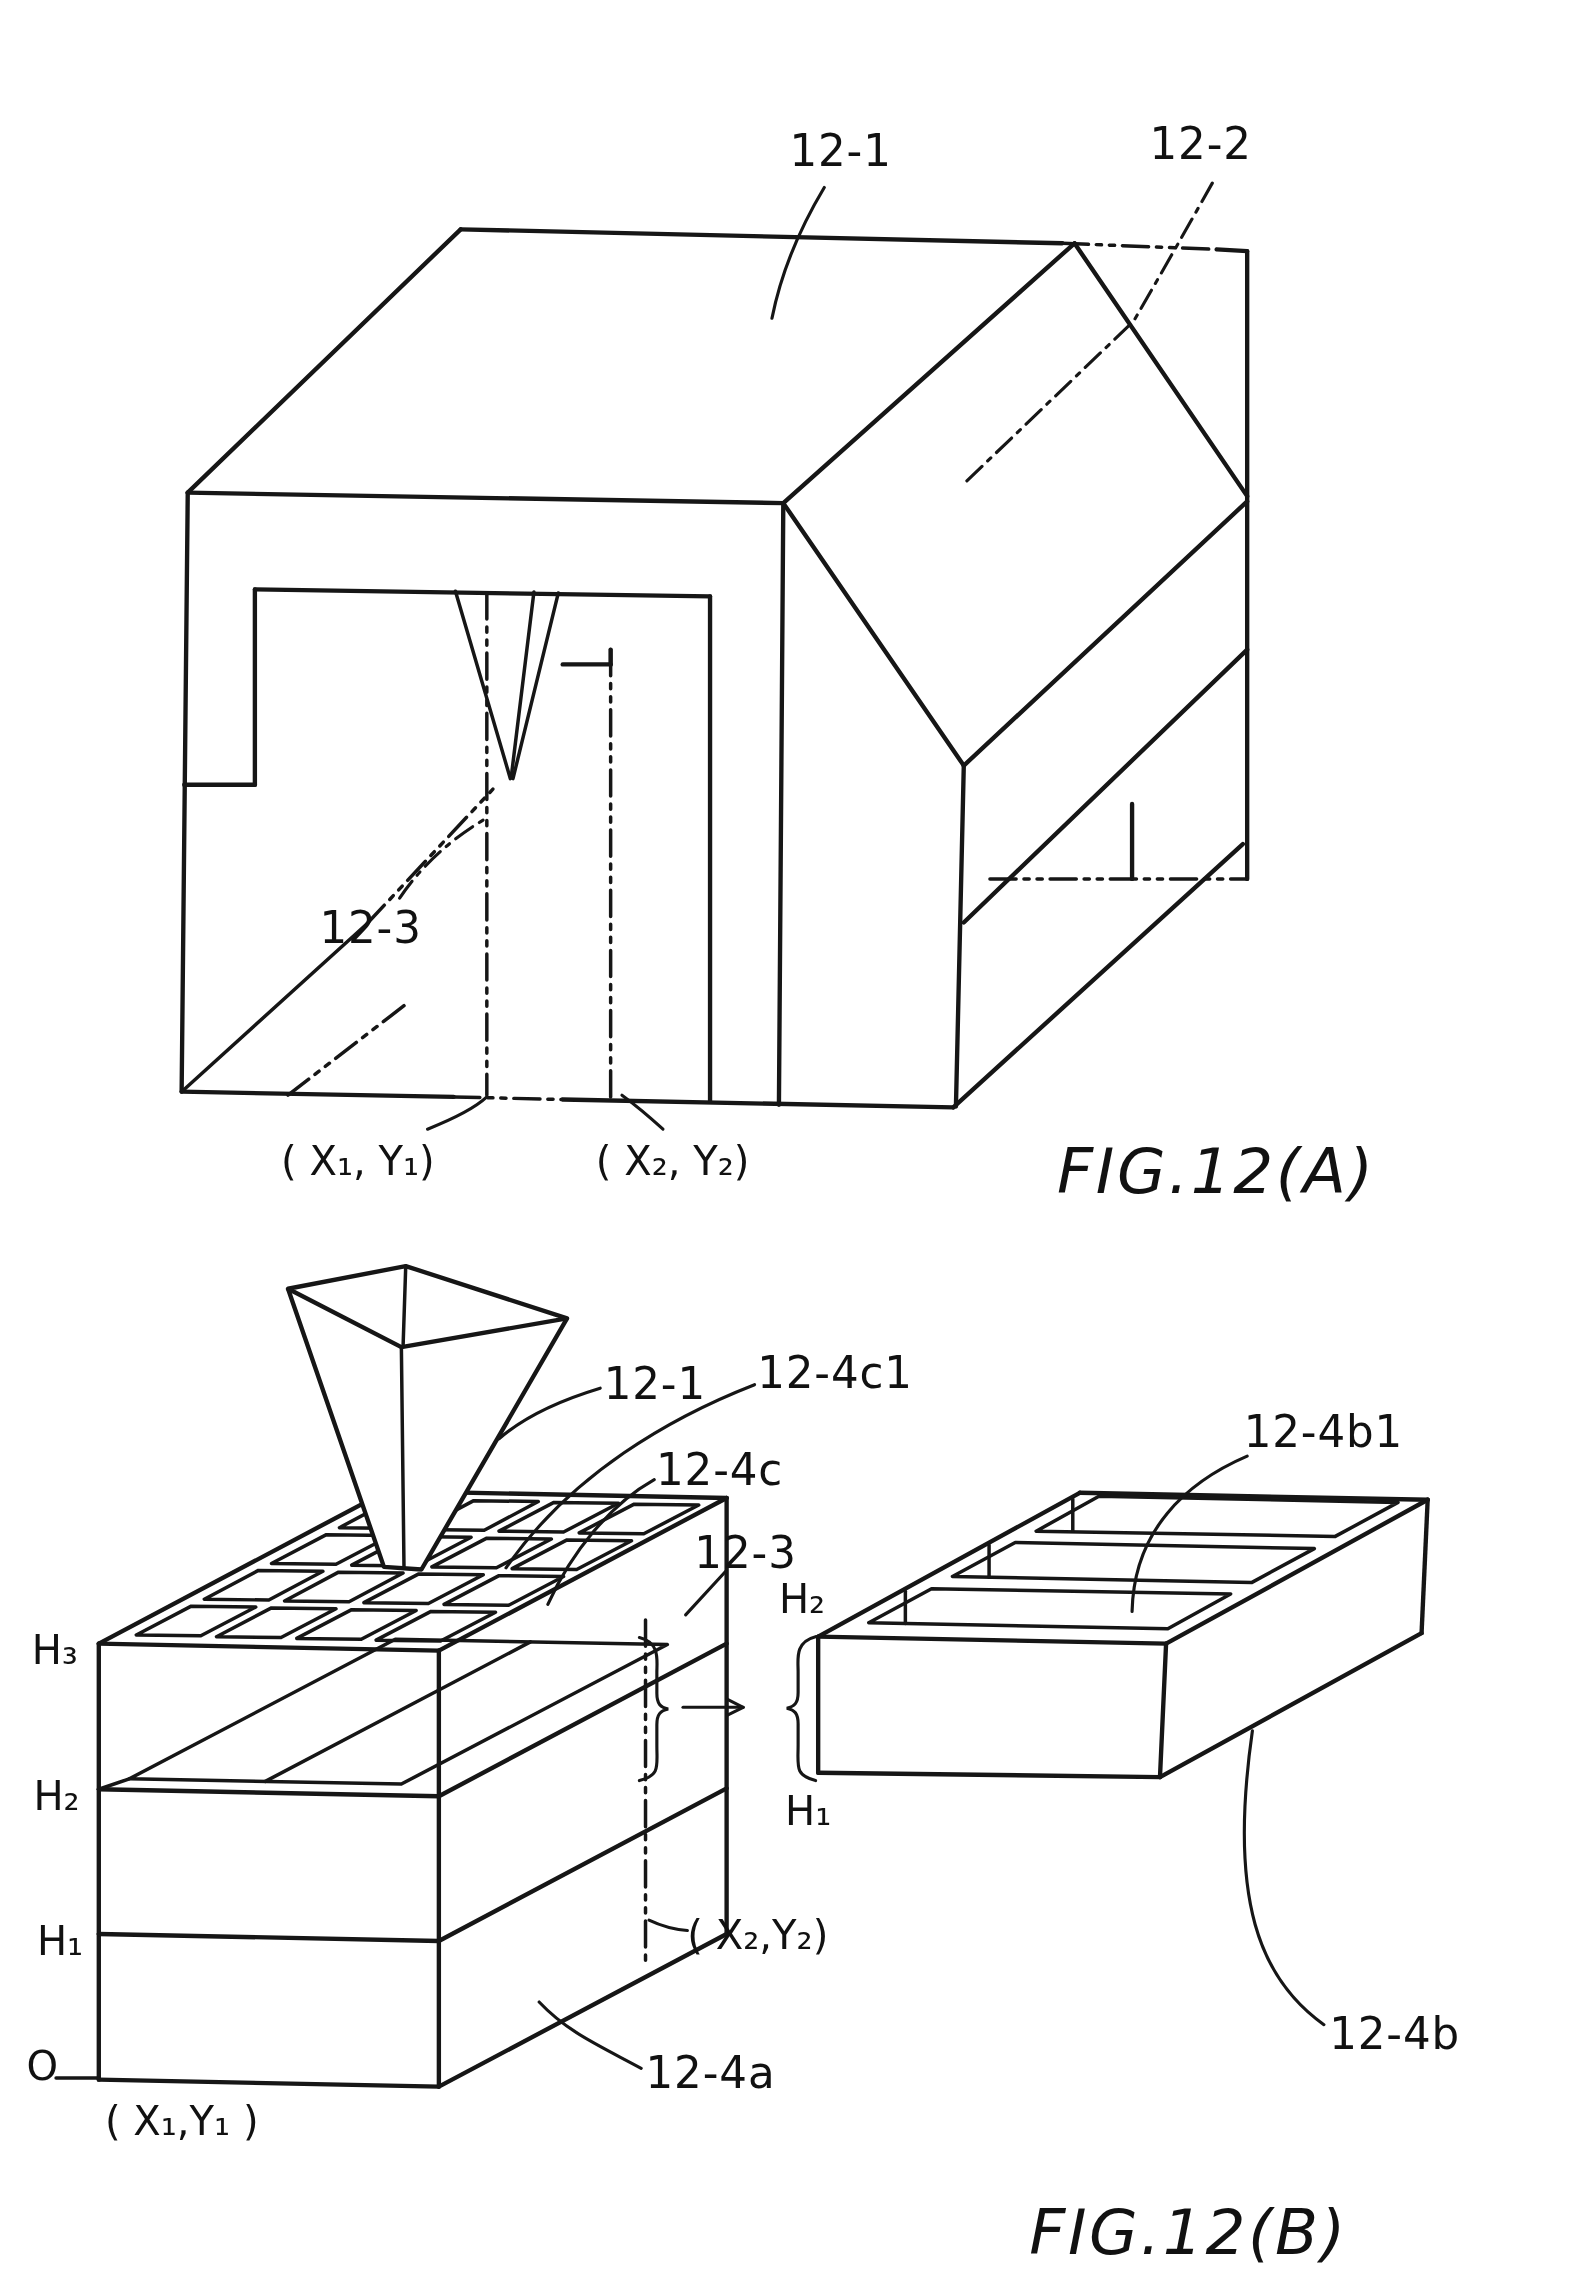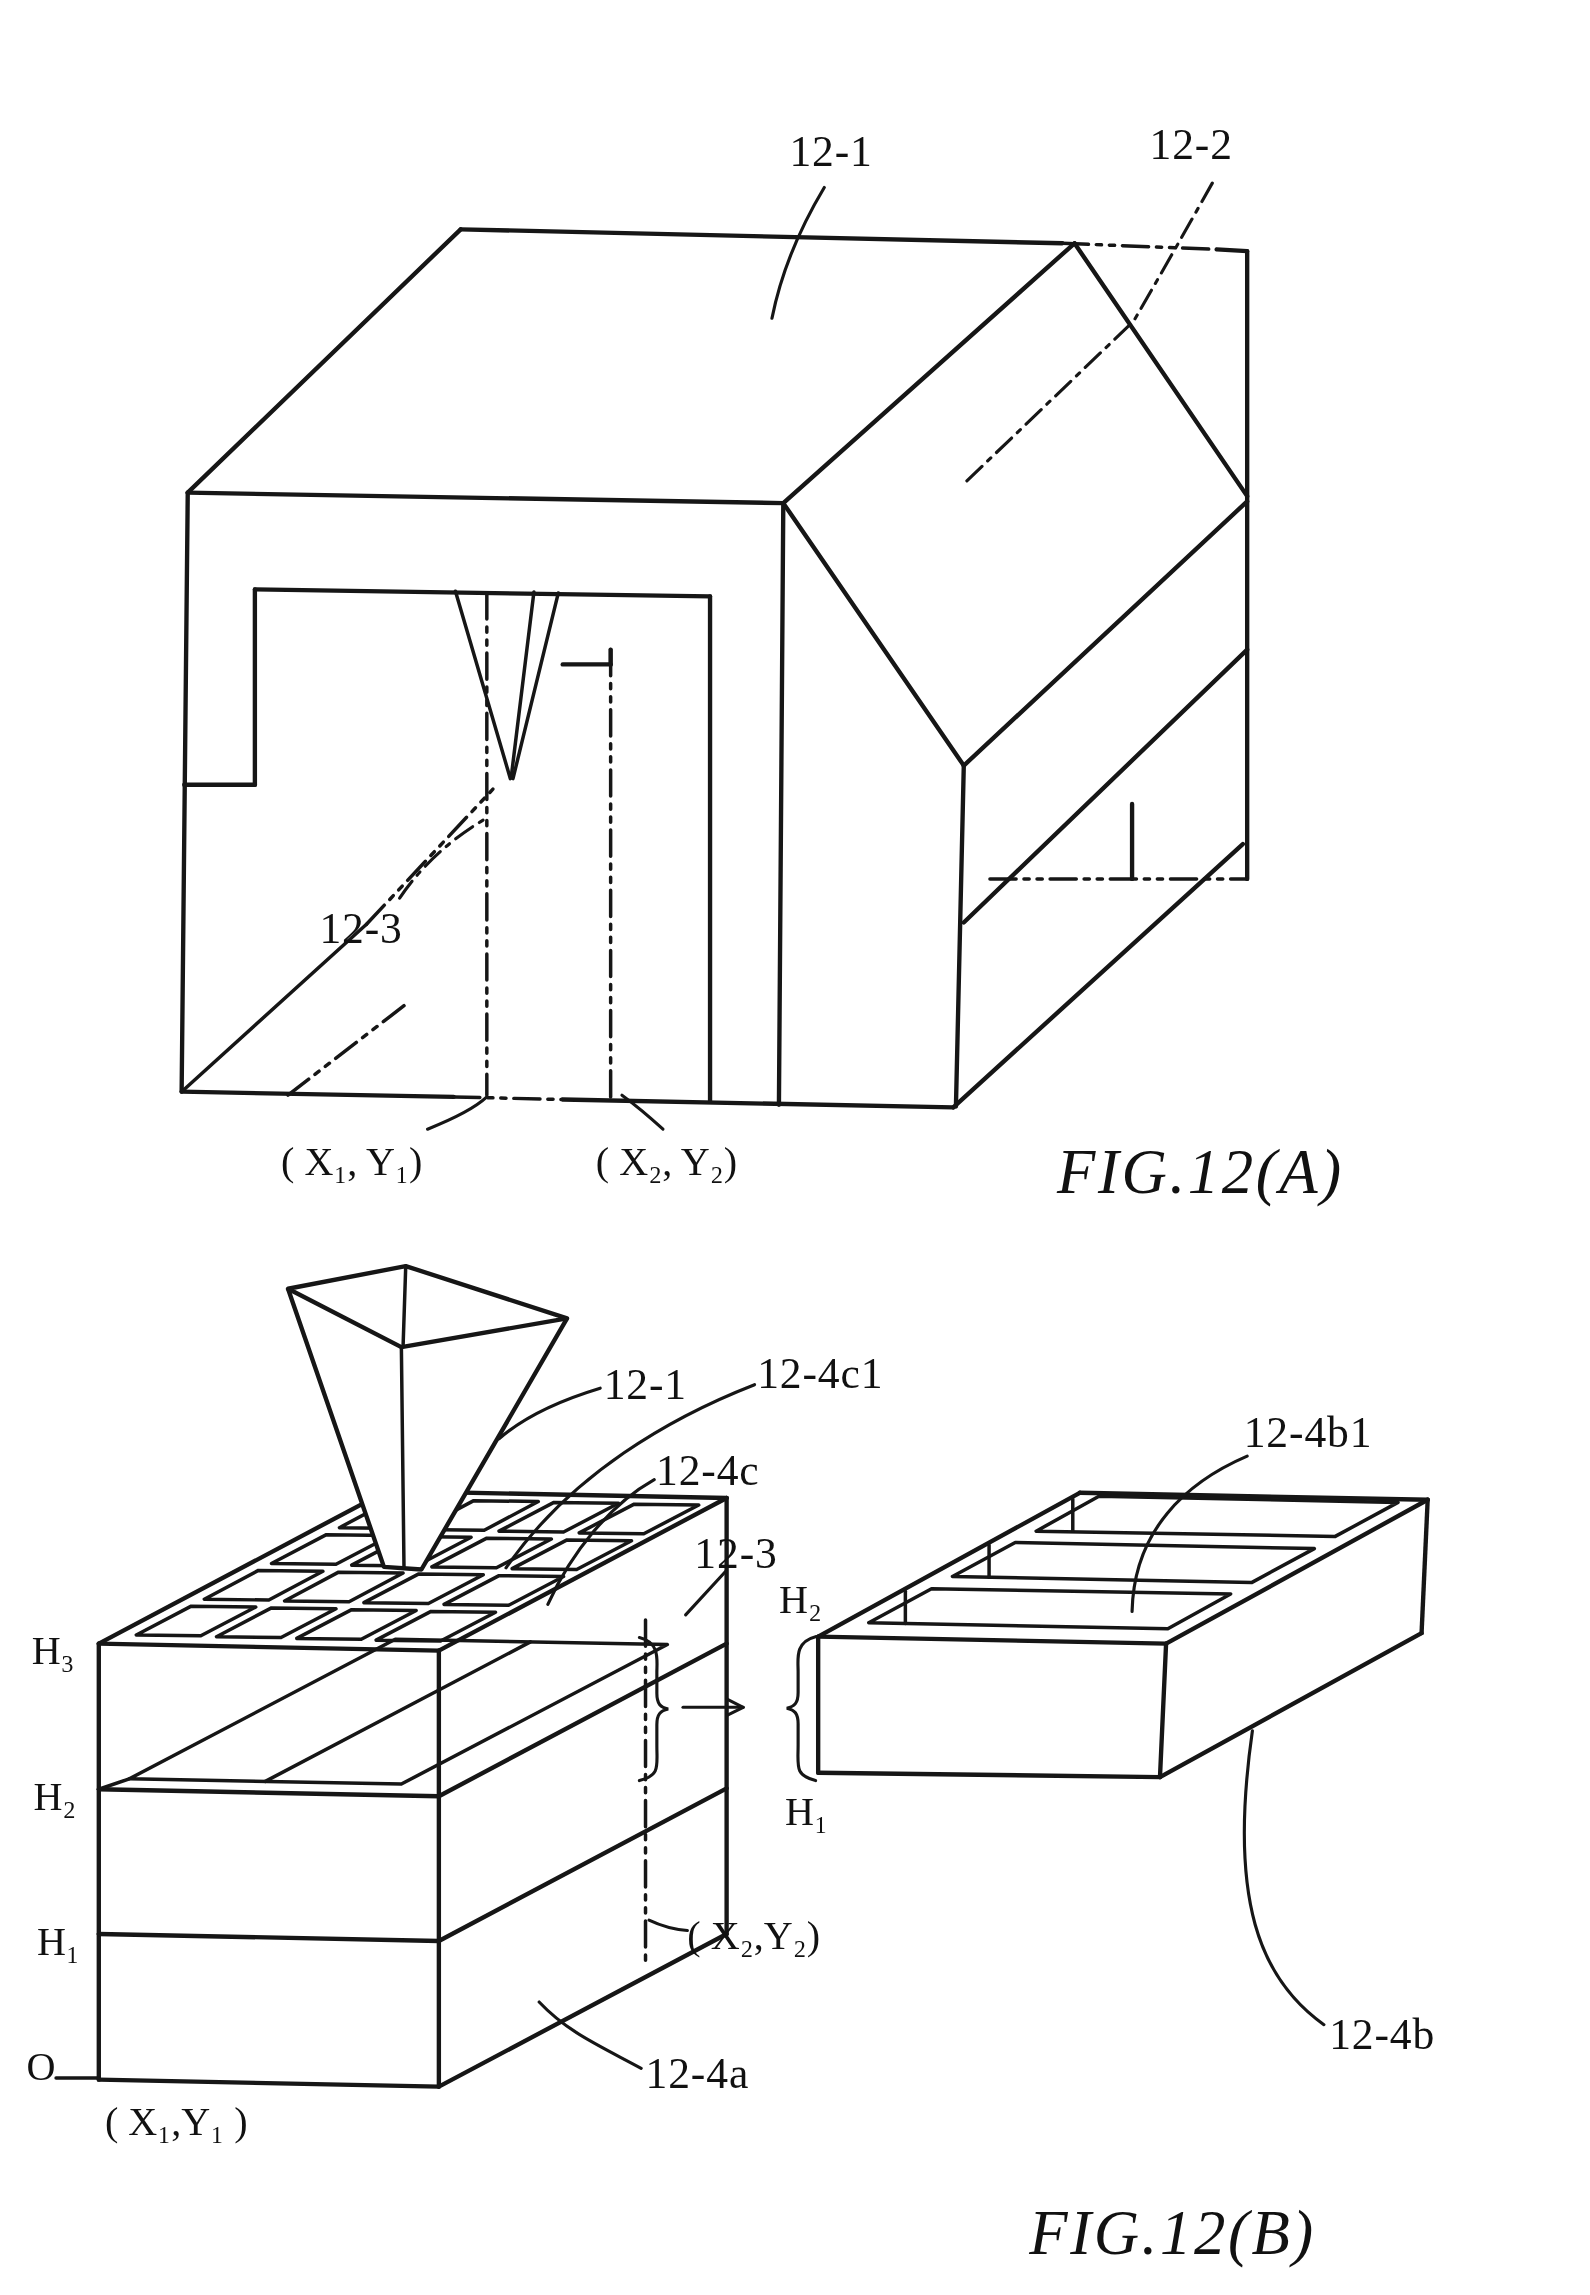--- a/index.html
+++ b/index.html
@@ -1,17 +1,17 @@
 <!DOCTYPE html>
 <html style="font-size:14px"><head>
 <meta charset="utf-8">
 <style>
   html,body{margin:0;padding:0;background:#fff;}
   body{width:1591px;height:2295px;position:relative;font-family:"DejaVu Sans",sans-serif;}
-  #sheet{position:absolute;left:0;top:0;width:1591px;height:2295px;font-family:Liberation Serif, serif;}
+  #sheet{position:absolute;left:0;top:0;width:1591px;height:2295px;}
   svg{display:block;}
   .ln{fill:none;stroke:#161616;stroke-width:5;stroke-linecap:round;stroke-linejoin:round;}
   .thin{stroke-width:4;}
   .cl{fill:none;stroke:#161616;stroke-width:4;stroke-linecap:round;stroke-dasharray:30 9 6 9 6 9;}
   .leader{fill:none;stroke:#161616;stroke-width:3.6;stroke-linecap:round;}
   .leader-cl{fill:none;stroke:#161616;stroke-width:3.6;stroke-linecap:round;stroke-dasharray:24 9 5 9;}
   .wh{fill:#ffffff;stroke:#161616;stroke-width:5;stroke-linejoin:round;}
   .ref{font-size:50px;fill:#111;letter-spacing:1px;}
   .coord{font-size:46px;fill:#111;}
   .axis{font-size:46px;fill:#111;}

